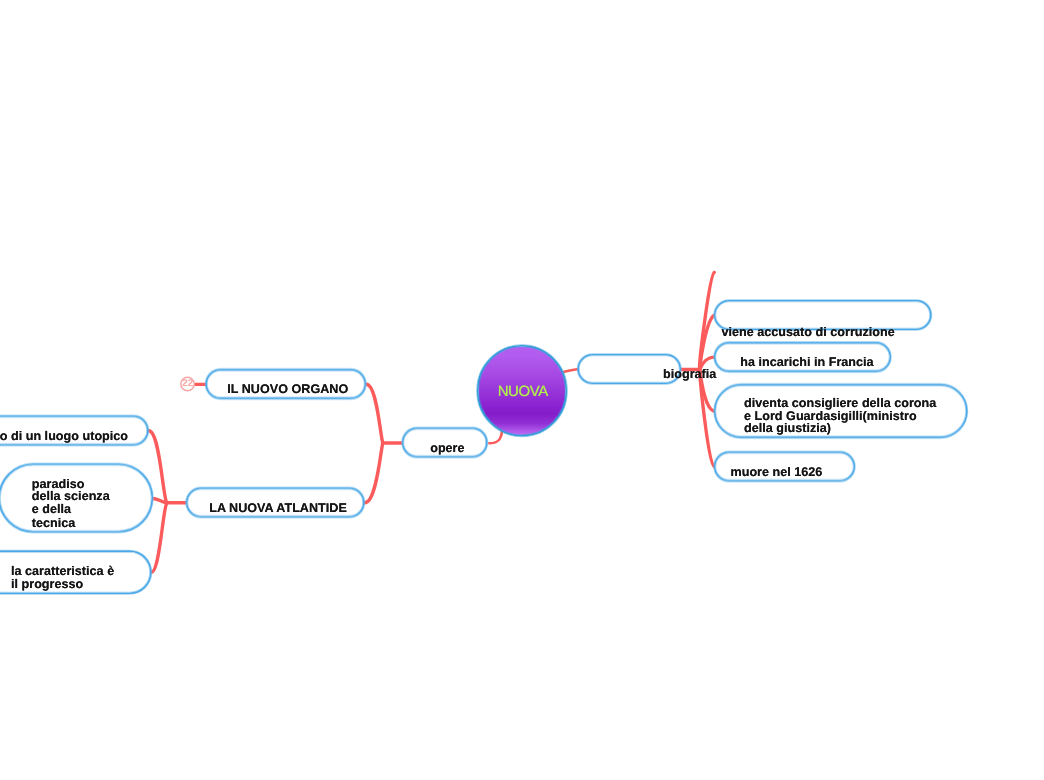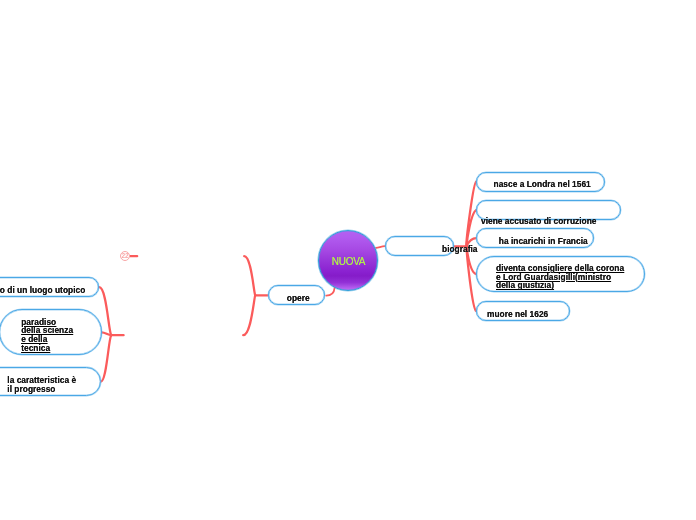--- a/index.html
+++ b/index.html
@@ -65,53 +65,56 @@
 
     <div class="badge" style="left:119.8px;top:250.6px;width:10.6px;height:10.6px;
                 border:1.1px solid #f8a6a6;color:#f8a6a6;background:#fff;">
       <span>22</span>
     </div>
 
     <div class="node" style="left:384.5px;top:236px;width:69px;height:20px;">
       <div class="txt" style="padding-left:16.5px;margin-left:40px;">biografia</div>
     </div>
 
-    <div class="node" style="left:476px;top:171.5px;width:129px;height:20px;">
-      <div class="txt" style="padding-left:16.5px;">nasce a Londra nel 1561</div>
-    </div>
 
     <div class="node" style="left:476px;top:200px;width:145px;height:20px;">
       <div class="txt" style="padding-left:4px;margin-top:16px;">viene accusato di corruzione</div>
     </div>
 
-    <div class="node" style="left:476px;top:228px;width:118px;height:20px;justify-content:center;">
+    <div class="node" style="left:476px;top:228px;width:118px;height:20px;">
       <div class="txt" style="padding-left:16.5px;">ha incarichi in Francia</div>
     </div>
 
-    <div class="node" style="left:476px;top:256px;width:169px;height:36px;text-decoration:underline;">
+    <div class="node" style="left:476px;top:256px;width:169px;height:36px;">
       <div class="txt" style="padding-left:19px;">diventa consigliere della corona
 e Lord Guardasigilli(ministro
 della giustizia)</div>
     </div>
 
     <div class="node" style="left:476px;top:301px;width:94px;height:20px;">
       <div class="txt" style="padding-left:10px;">muore nel 1626</div>
     </div>
 
     <div class="node" style="left:268px;top:285px;width:57px;height:20px;align-items:center;">
       <div class="txt" style="padding-left:17.8px;">opere</div>
     </div>
 
+    <div class="node" style="left:137px;top:246px;width:107px;height:20px;">
+      <div class="txt" style="padding-left:13.5px;">IL NUOVO ORGANO</div>
+    </div>
 
+    <div class="node" style="left:124px;top:325px;width:119px;height:20px;">
+      <div class="txt" style="padding-left:14.5px;">LA NUOVA ATLANTIDE</div>
+    </div>
 
     <div class="node" style="left:-46.5px;top:277px;width:145.5px;height:20px;">
       <div class="txt" style="padding-left:42.5px;">to di un luogo utopico</div>
     </div>
 
-    <div class="node" style="left:-1px;top:309px;width:103px;height:46px;text-decoration:underline;">
+    <div class="node" style="left:-1px;top:309px;width:103px;height:46px;">
       <div class="txt" style="padding-left:21.2px;">paradiso
 della scienza
 e della
 tecnica</div>
     </div>
 
     <div class="node" style="left:-24px;top:367px;width:125px;height:29px;">
       <div class="txt" style="padding-left:30.3px;">la caratteristica è
 il progresso</div>
     </div>

